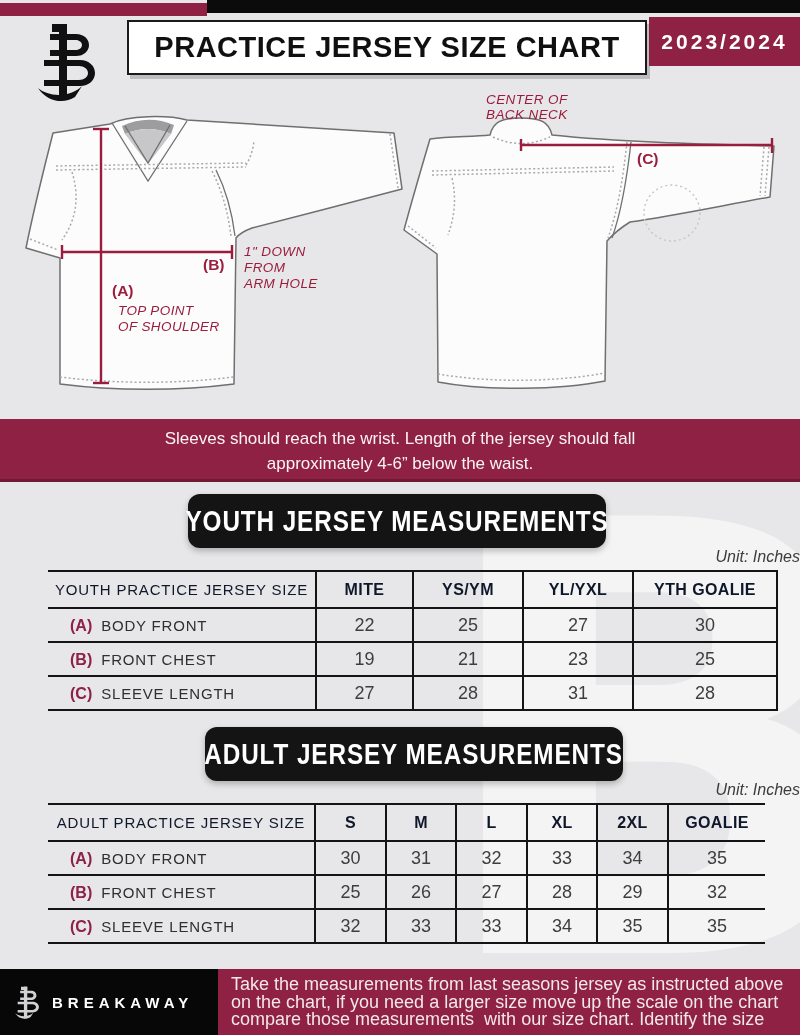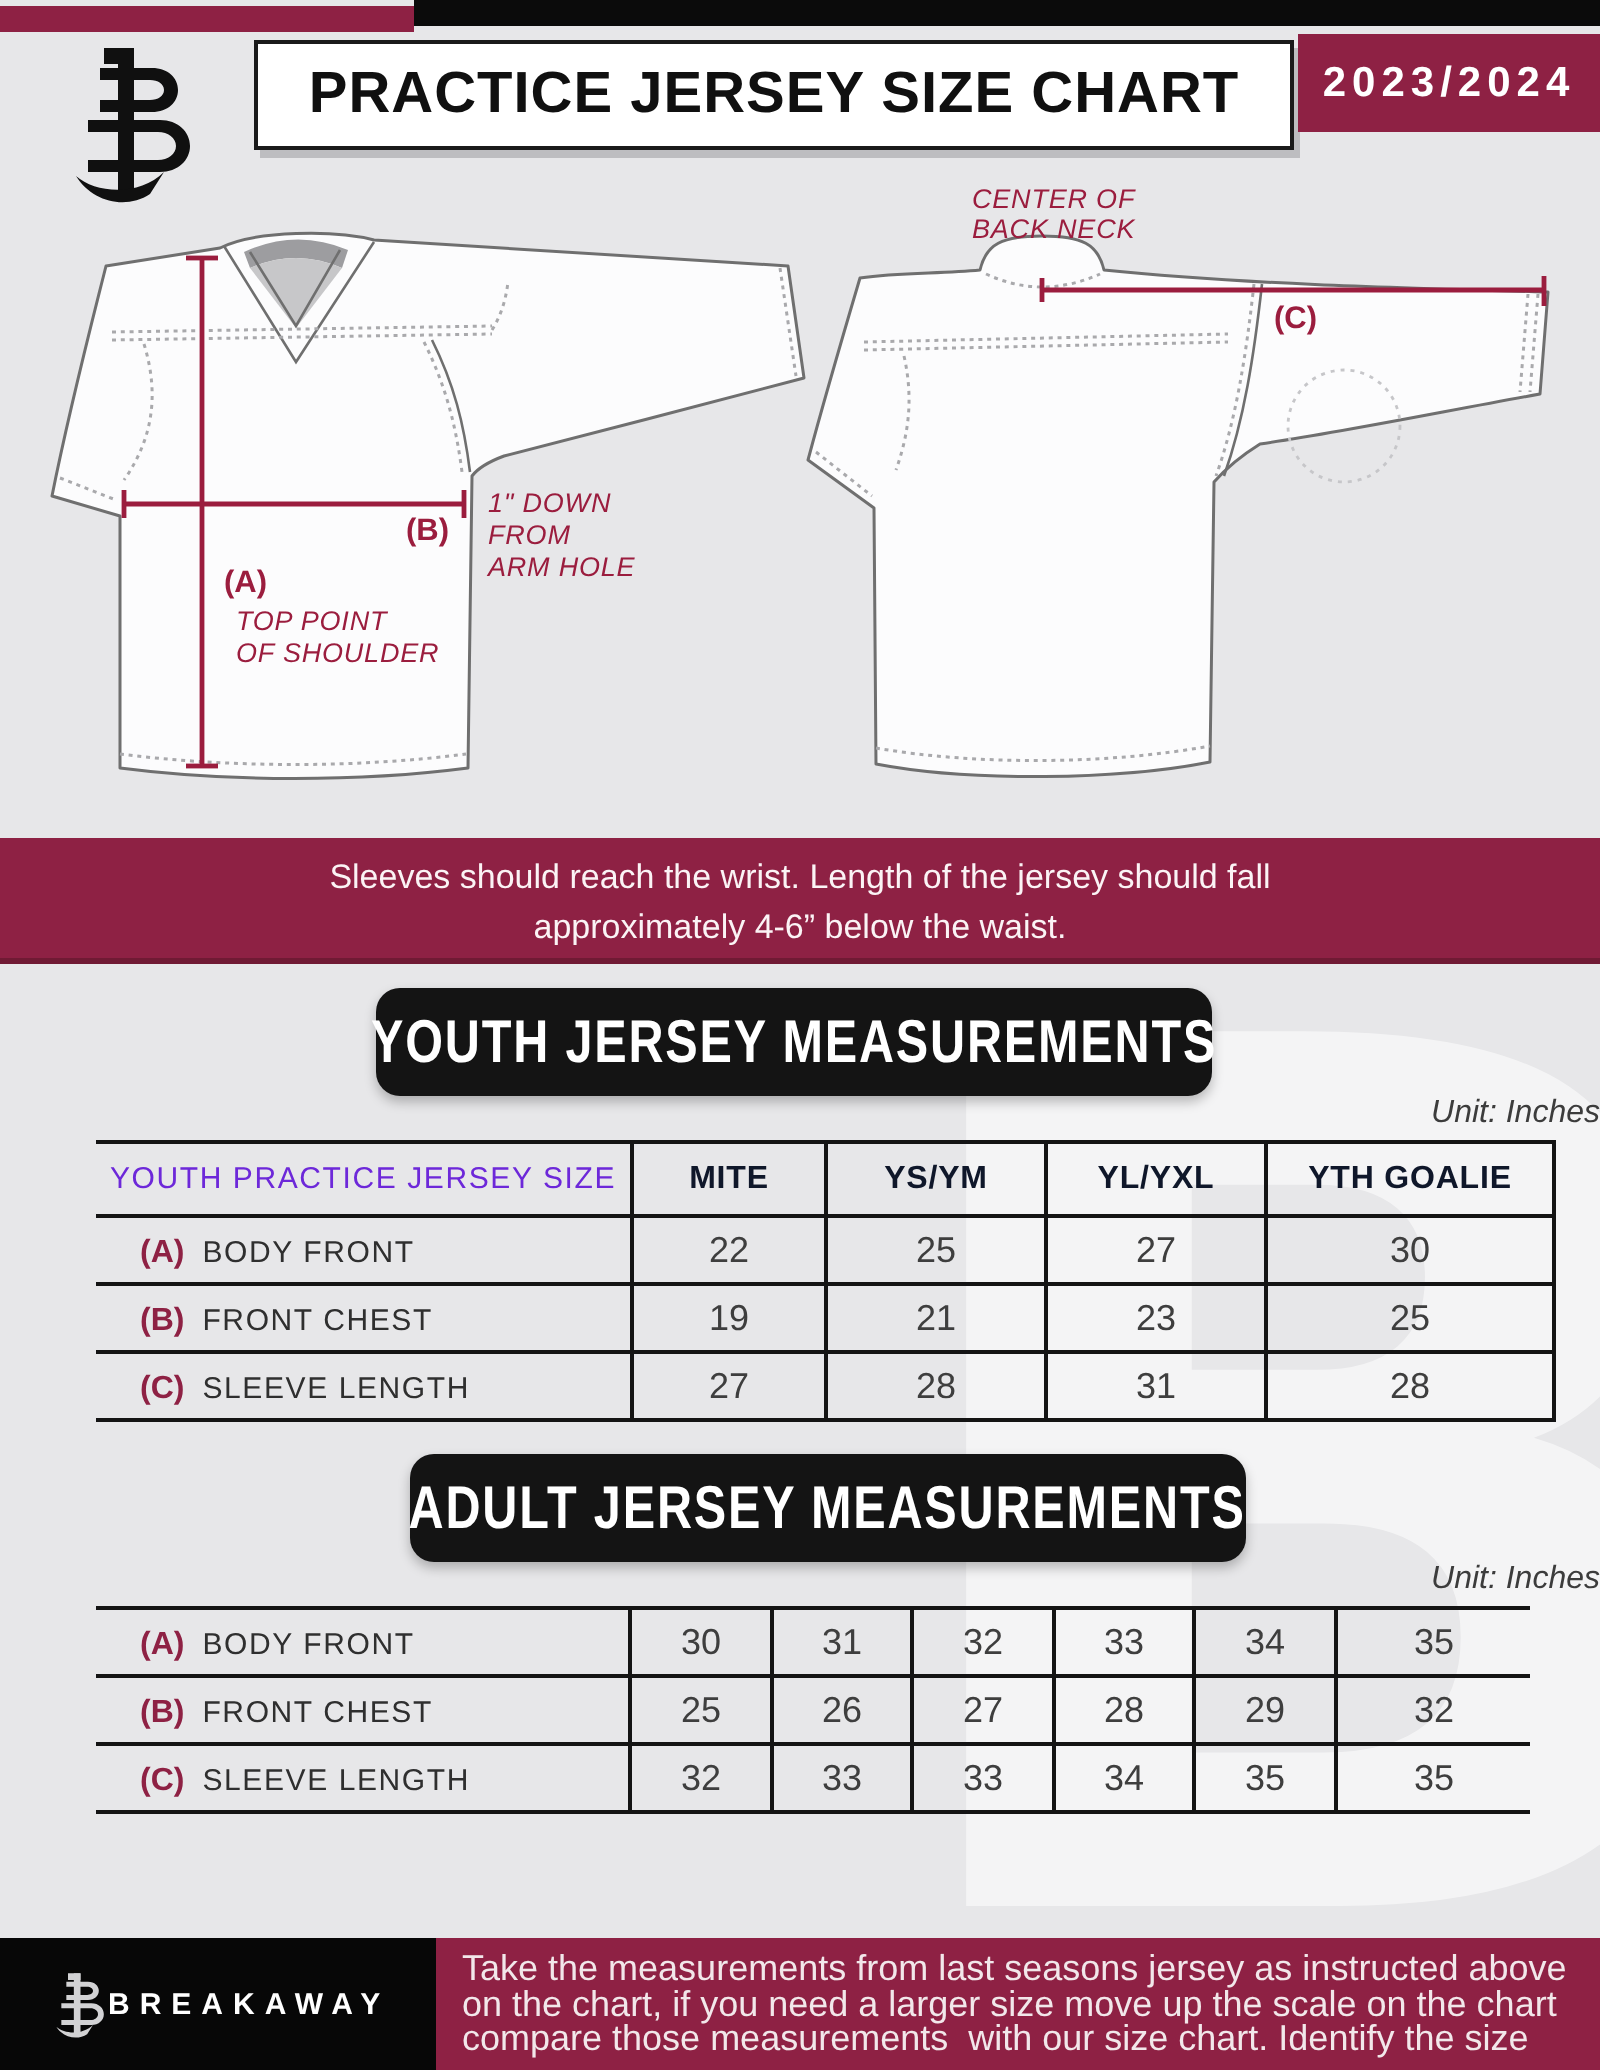--- a/index.html
+++ b/index.html
@@ -53,26 +53,26 @@
   .tbl-youth{top:570px;width:729px;}
   .tbl-adult{top:803px;width:717px;}
   td{border-top:2px solid #141414;text-align:center;color:#3e3e3e;font-size:18px;padding:0;overflow:hidden;}
   tr.last td{border-bottom:2px solid #141414;}
   td.v{border-left:2px solid #141414;}
   .tbl-youth td.rend{border-right:2px solid #141414;}
   td.rowlabel{text-align:left;padding-left:22px;white-space:nowrap;}
   .key{color:#8e2144;font-weight:700;font-size:16px;}
   .lbl{color:#2f2f2f;font-size:15px;letter-spacing:0.8px;margin-left:9px;}
   .size-h{font-weight:700;color:#0f172a;font-size:16px;letter-spacing:0.4px;}
-  .first-h{color:#6d28d9;font-size:15px;letter-spacing:0.8px;font-weight:400;white-space:nowrap;}
+  .first-h{color:#0f172a;font-size:15px;letter-spacing:0.8px;font-weight:400;white-space:nowrap;}
   tr.hrow{height:37px;} tr.drow{height:34px;}
 
   
   .footer-black{left:0;top:969px;width:218px;height:66px;background:#070707;
-                display:flex;align-items:center;padding-left:24px;box-sizing:border-box;}
+                display:flex;align-items:center;padding-left:11px;box-sizing:border-box;gap:11px;}
   .brand{color:#ffffff;font-size:15px;font-weight:700;letter-spacing:5px;white-space:nowrap;}
   .footer-maroon{left:218px;top:969px;width:582px;height:66px;background:#8e2144;
                  box-sizing:border-box;padding:7px 0 0 13px;color:#f2e7ea;font-size:18px;line-height:17.6px;}
   .footer-maroon div{white-space:pre;}
 </style>
 </head>
 <body>
 
 <div class="page">
 
@@ -226,20 +226,29 @@
     <colgroup>
         <col style="width:267px">
         <col style="width:71px">
         <col style="width:70px">
         <col style="width:71px">
         <col style="width:70px">
         <col style="width:71px">
         <col style="width:97px">
       </colgroup>
     <tbody>
+      <tr class="hrow">
+        <td class="first-h">ADULT PRACTICE JERSEY SIZE</td>
+        <td class="v size-h">S</td>
+        <td class="v size-h">M</td>
+        <td class="v size-h">L</td>
+        <td class="v size-h">XL</td>
+        <td class="v size-h">2XL</td>
+        <td class="v size-h">GOALIE</td>
+      </tr>
       <tr class="drow">
         <td class="rowlabel"><span class="key">(A)</span><span class="lbl">BODY FRONT</span></td>
         <td class="v">30</td>
         <td class="v">31</td>
         <td class="v">32</td>
         <td class="v">33</td>
         <td class="v">34</td>
         <td class="v">35</td>
       </tr>
       <tr class="drow">

